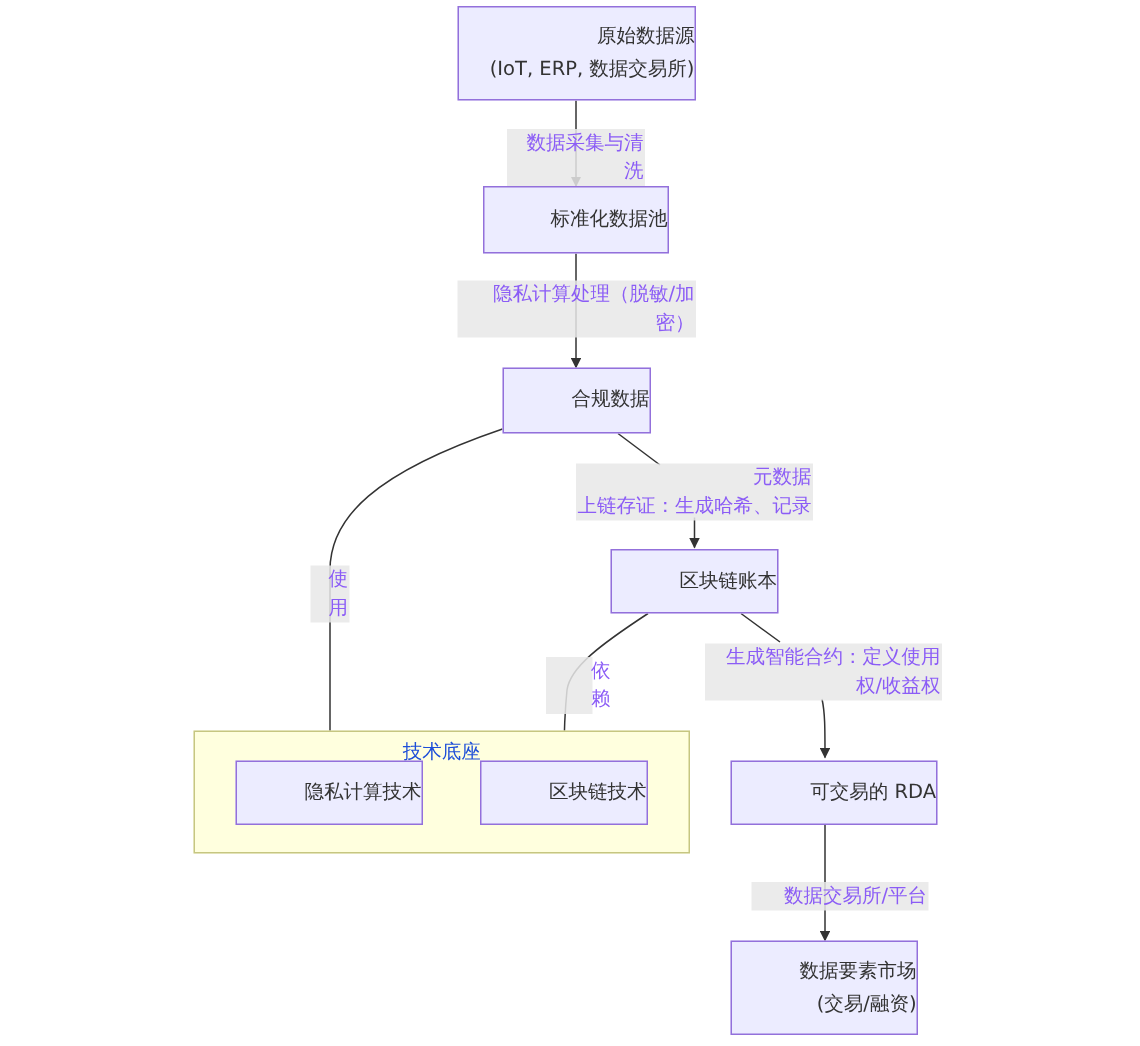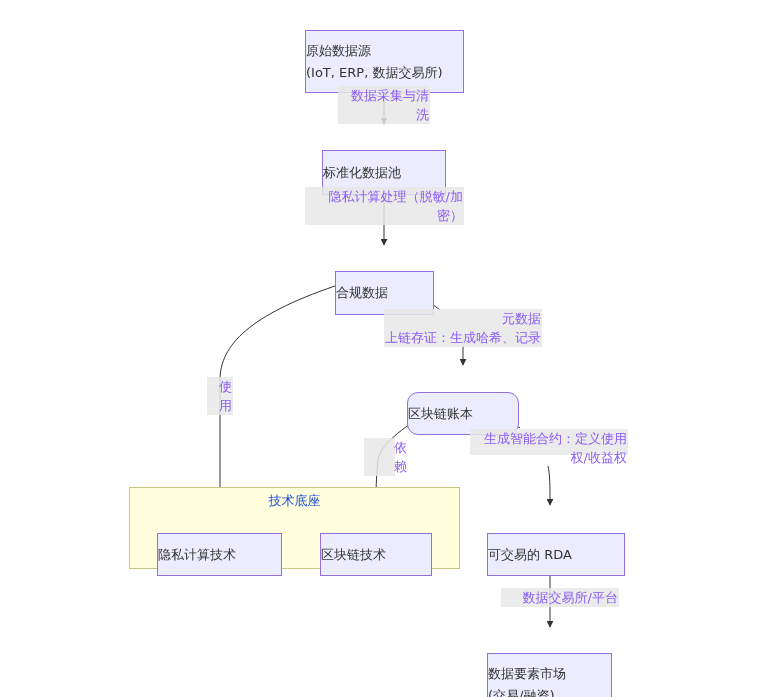--- a/index.html
+++ b/index.html
@@ -1,20 +1,20 @@
 <!DOCTYPE html>
 <html><head>
 <meta charset="utf-8">
 <style>
   html, body { margin:0; padding:0; background:#ffffff; }
   body { width:760px; height:697px; position:relative; overflow:hidden;
          font-family:"DejaVu Sans", "Liberation Sans", sans-serif; color:#333333; }
   .node { position:absolute; box-sizing:border-box; background:#ECECFF; border:1px solid #9370DB;
-          display:flex; flex-direction:column; align-items:flex-start; justify-content:center;
-          font-size:13px; line-height:22px; text-align:center; color:#333;margin-top:26px; }
+          display:flex; flex-direction:column; align-items:flex-end; justify-content:center;
+          font-size:13px; line-height:22px; text-align:center; color:#333; }
   .cluster { position:absolute; box-sizing:border-box; background:#ffffde; border:1px solid #c6c681; }
   .cluster-title { position:absolute; left:0; right:0; top:4px; text-align:center; font-size:13px; color:#1d4ed8; }
   .elabel { position:absolute; background:rgba(232,232,232,0.85); font-size:13px; line-height:19px;
             text-align:right; color:#8b5cf6; box-sizing:border-box; padding:0 1px; }
   svg.edges { position:absolute; left:0; top:0; }
   .edge { fill:none; stroke:#333333; stroke-width:1; }
 </style>
 </head>
 <body>
 
@@ -57,27 +57,27 @@
   <span>合规数据</span>
 </div>
 
 <div class="elabel" style="left:207px;top:377px;width:26px;">使用</div>
 
 <div class="elabel" style="left:384px;top:309px;width:158px;height:38px;">
   <div>元数据</div>
   <div>上链存证：生成哈希、记录</div>
 </div>
 
-<div class="node" style="left:407px;top:366px;width:112px;height:43px;border-radius:11px;">
+<div class="node" style="left:407px;top:366px;width:112px;height:43px;">
   <span>区块链账本</span>
 </div>
 
 <div class="elabel" style="left:364px;top:438px;width:26px;padding-left:30px;">依赖</div>
 
-<div class="elabel" style="left:470px;top:429px;width:158px;height:26px;">
+<div class="elabel" style="left:470px;top:429px;width:158px;height:38px;">
   <div>生成智能合约：定义使用</div>
   <div>权/收益权</div>
 </div>
 
 <div class="node" style="left:157px;top:507px;width:125px;height:43px;">
   <span>隐私计算技术</span>
 </div>
 
 <div class="node" style="left:320px;top:507px;width:112px;height:43px;">
   <span>区块链技术</span>

